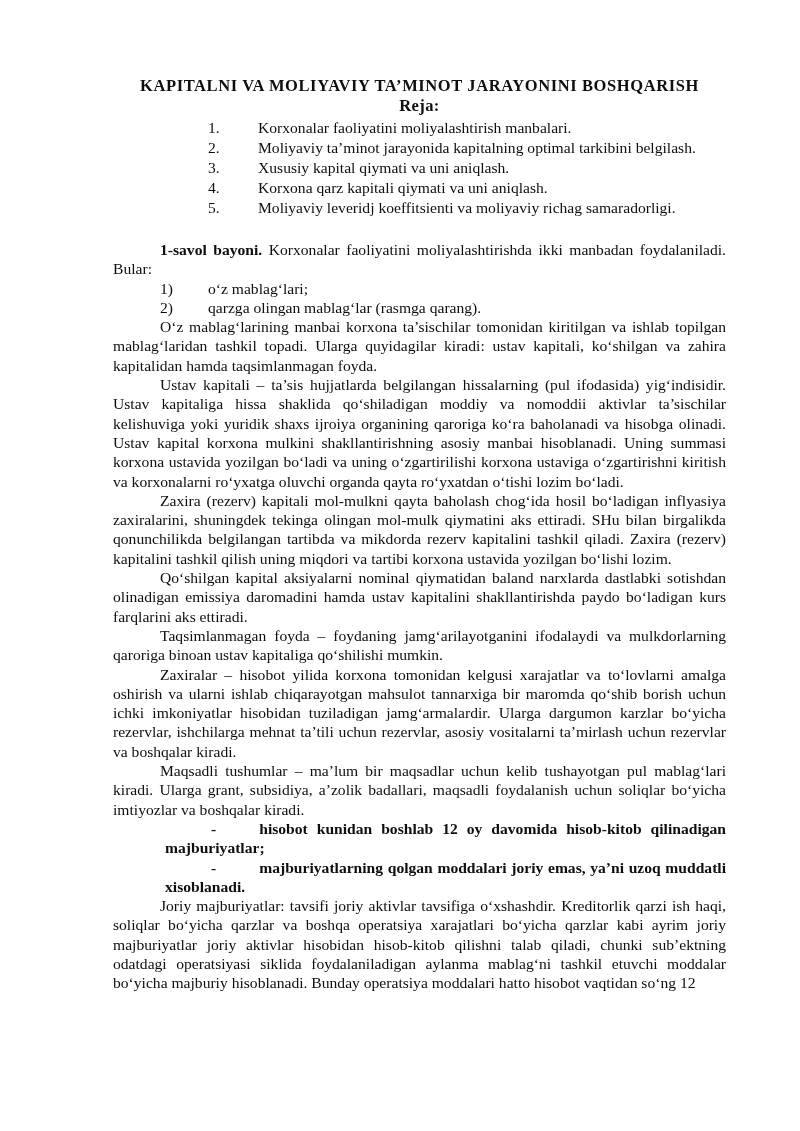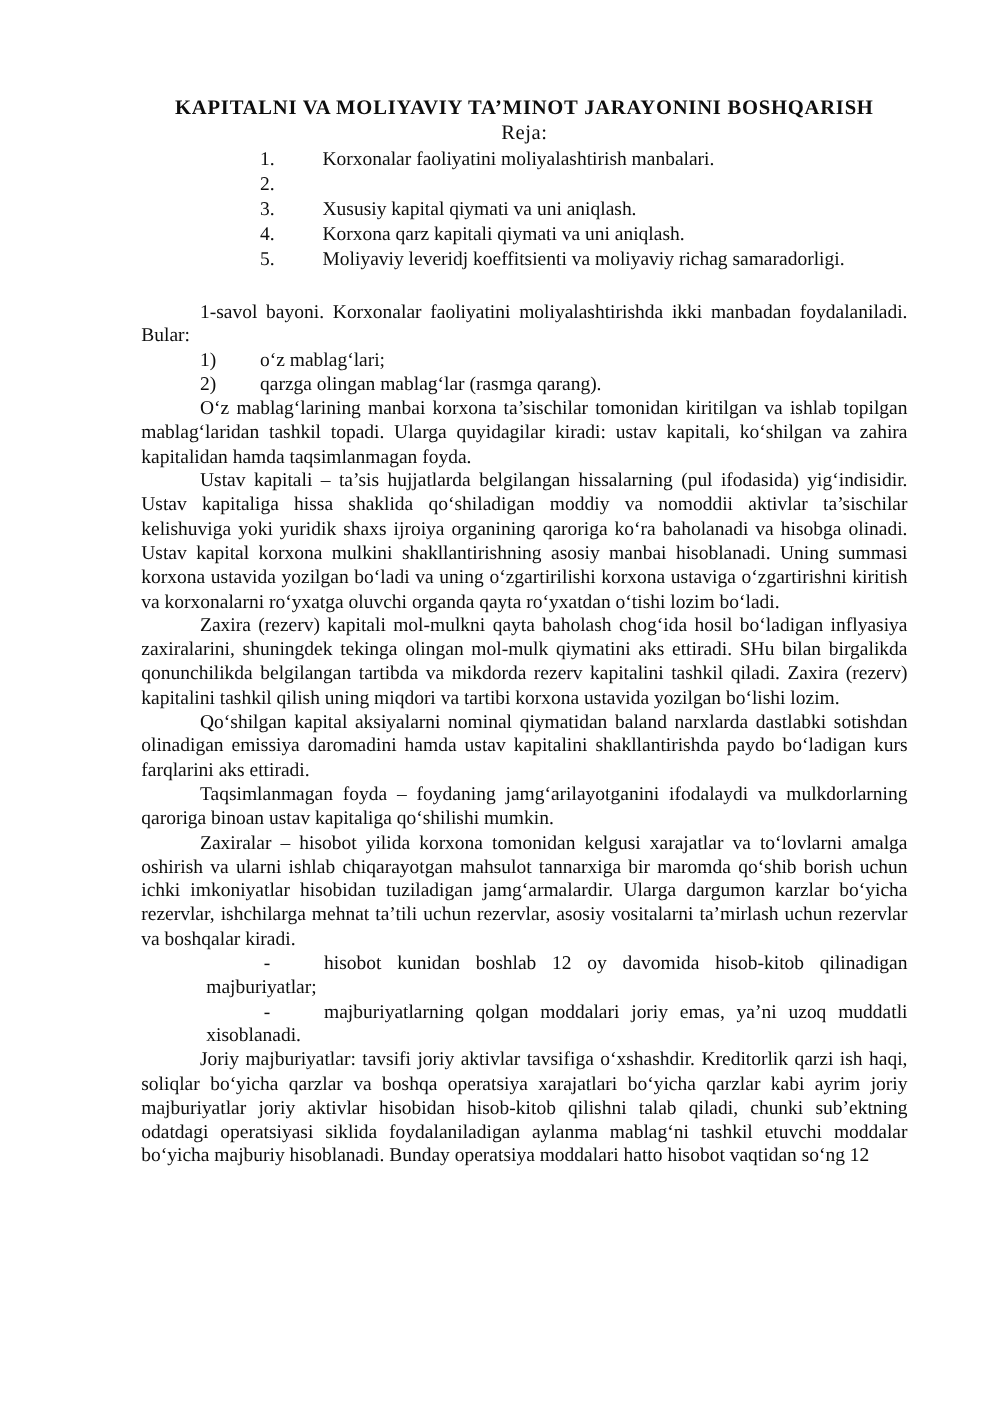--- a/index.html
+++ b/index.html
@@ -27,21 +27,21 @@
     text-align: center;
     font-size: 16.5px;
     line-height: 20px;
     font-weight: bold;
     letter-spacing: 0.6px;
   }
   .reja {
     text-align: center;
     font-size: 16.5px;
     line-height: 20px;
-    font-weight: normal;
+    font-weight: bold;
     letter-spacing: 0.4px;
   }
   .plan {
     margin: 2px 0 0 0;
   }
   .plan-item {
     display: flex;
     font-size: 15.6px;
     line-height: 20px;
   }
@@ -66,45 +66,47 @@
   }
   .sub-item .num {
     margin-left: 47px;
     width: 48px;
     flex: 0 0 auto;
   }
   .dash-item {
     margin: 0 0 0 52px;
     text-align: justify;
     text-indent: 46px;
+    font-weight: bold;
   }
   .dash-item .tab {
     display: inline-block;
     width: 43px;
   }
   .lead-bold {
-    font-weight: normal;
+    font-weight: bold;
   }
 </style>
 </head>
 <body>
 
 <div class="page">
   <div class="content">
 
     <h1 class="doc-title">KAPITALNI VA MOLIYAVIY TA’MINOT JARAYONINI BOSHQARISH</h1>
     <div class="reja">Reja:</div>
 
     <div class="plan">
       <div class="plan-item">
         <span class="num">1.</span>
         <span>Korxonalar faoliyatini moliyalashtirish manbalari.</span>
       </div>
       <div class="plan-item">
         <span class="num">2.</span>
+        <span>Moliyaviy ta’minot jarayonida kapitalning optimal tarkibini belgilash.</span>
       </div>
       <div class="plan-item">
         <span class="num">3.</span>
         <span>Xususiy kapital qiymati va uni aniqlash.</span>
       </div>
       <div class="plan-item">
         <span class="num">4.</span>
         <span>Korxona qarz kapitali qiymati va uni aniqlash.</span>
       </div>
       <div class="plan-item">
@@ -125,20 +127,21 @@
         <span class="num">2)</span>
         <span>qarzga olingan mablag‘lar (rasmga qarang).</span>
       </div>
 
       <p class="para">O‘z mablag‘larining manbai korxona ta’sischilar tomonidan kiritilgan va ishlab topilgan mablag‘laridan tashkil topadi. Ularga quyidagilar kiradi: ustav kapitali, ko‘shilgan va zahira kapitalidan hamda taqsimlanmagan foyda.</p>
       <p class="para">Ustav kapitali – ta’sis hujjatlarda belgilangan hissalarning (pul ifodasida) yig‘indisidir. Ustav kapitaliga hissa shaklida qo‘shiladigan moddiy va nomoddii aktivlar ta’sischilar kelishuviga yoki yuridik shaxs ijroiya organining qaroriga ko‘ra baholanadi va hisobga olinadi. Ustav kapital korxona mulkini shakllantirishning asosiy manbai hisoblanadi. Uning summasi korxona ustavida yozilgan bo‘ladi va uning o‘zgartirilishi korxona ustaviga o‘zgartirishni kiritish va korxonalarni ro‘yxatga oluvchi organda qayta ro‘yxatdan o‘tishi lozim bo‘ladi.</p>
       <p class="para">Zaxira (rezerv) kapitali mol-mulkni qayta baholash chog‘ida hosil bo‘ladigan inflyasiya zaxiralarini, shuningdek tekinga olingan mol-mulk qiymatini aks ettiradi. SHu bilan birgalikda qonunchilikda belgilangan tartibda va mikdorda rezerv kapitalini tashkil qiladi. Zaxira (rezerv) kapitalini tashkil qilish uning miqdori va tartibi korxona ustavida yozilgan bo‘lishi lozim.</p>
       <p class="para">Qo‘shilgan kapital aksiyalarni nominal qiymatidan baland narxlarda dastlabki sotishdan olinadigan emissiya daromadini hamda ustav kapitalini shakllantirishda paydo bo‘ladigan kurs farqlarini aks ettiradi.</p>
       <p class="para">Taqsimlanmagan foyda – foydaning jamg‘arilayotganini ifodalaydi va mulkdorlarning qaroriga binoan ustav kapitaliga qo‘shilishi mumkin.</p>
       <p class="para">Zaxiralar – hisobot yilida korxona tomonidan kelgusi xarajatlar va to‘lovlarni amalga oshirish va ularni ishlab chiqarayotgan mahsulot tannarxiga bir maromda qo‘shib borish uchun ichki imkoniyatlar hisobidan tuziladigan jamg‘armalardir. Ularga dargumon karzlar bo‘yicha rezervlar, ishchilarga mehnat ta’tili uchun rezervlar, asosiy vositalarni ta’mirlash uchun rezervlar va boshqalar kiradi.</p>
+      <p class="para">Maqsadli tushumlar – ma’lum bir maqsadlar uchun kelib tushayotgan pul mablag‘lari kiradi. Ularga grant, subsidiya, a’zolik badallari, maqsadli foydalanish uchun soliqlar bo‘yicha imtiyozlar va boshqalar kiradi.</p>
 
       <p class="dash-item"><span>-</span><span class="tab"></span><span>hisobot kunidan boshlab 12 oy davomida hisob-kitob qilinadigan majburiyatlar;</span></p>
 
       <p class="dash-item"><span>-</span><span class="tab"></span><span>majburiyatlarning qolgan moddalari joriy emas, ya’ni uzoq muddatli xisoblanadi.</span></p>
 
       <p class="para">Joriy majburiyatlar: tavsifi joriy aktivlar tavsifiga o‘xshashdir. Kreditorlik qarzi ish haqi, soliqlar bo‘yicha qarzlar va boshqa operatsiya xarajatlari bo‘yicha qarzlar kabi ayrim joriy majburiyatlar joriy aktivlar hisobidan hisob-kitob qilishni talab qiladi, chunki sub’ektning odatdagi operatsiyasi siklida foydalaniladigan aylanma mablag‘ni tashkil etuvchi moddalar bo‘yicha majburiy hisoblanadi. Bunday operatsiya moddalari hatto hisobot vaqtidan so‘ng 12</p>
 
     </div>
   </div>
 </div>

